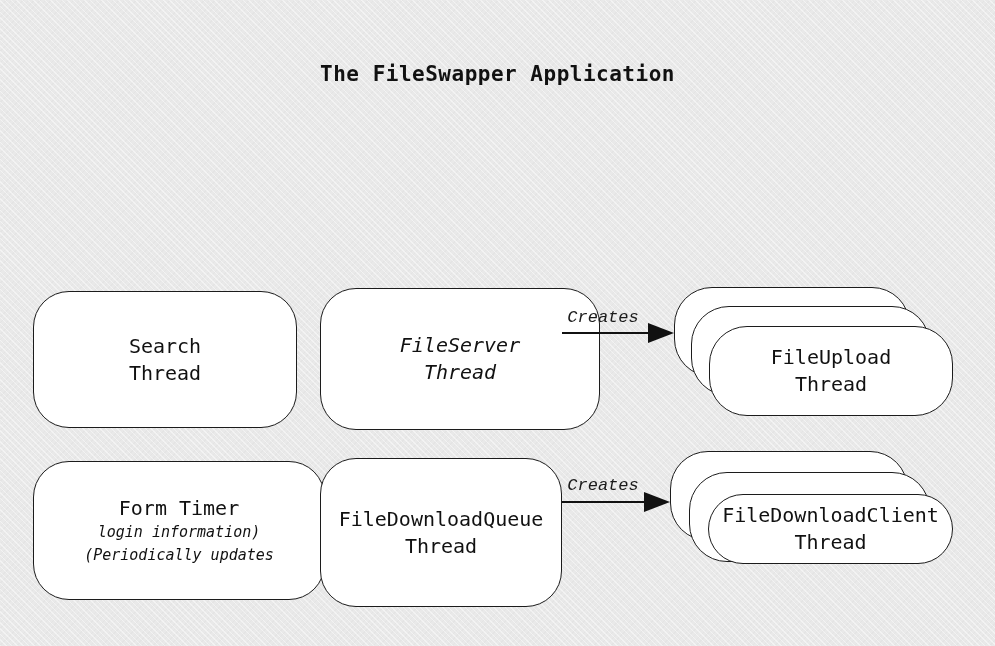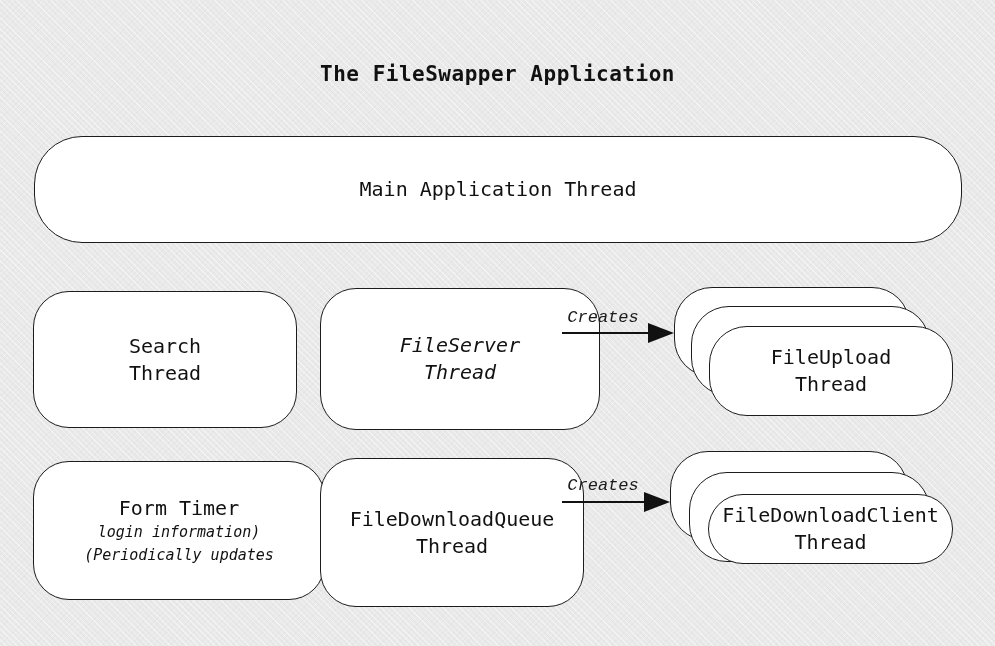--- a/index.html
+++ b/index.html
@@ -39,21 +39,21 @@
     line-height: 1.35;
   }
   .box-main {
     left: 34px; top: 136px; width: 928px; height: 107px;
     border-radius: 48px;
   }
   .box-small { border-radius: 36px; }
   .box-search            { left: 33px;  top: 291px; width: 264px; height: 137px; }
   .box-fileserver        { left: 320px; top: 288px; width: 280px; height: 142px; font-style: italic; }
   .box-formtimer         { left: 33px;  top: 461px; width: 292px; height: 139px; }
-  .box-filedownloadqueue { left: 320px; top: 458px; width: 264px; height: 149px; }
+  .box-filedownloadqueue { left: 320px; top: 458px; width: 242px; height: 149px; }
   .box-stack { border-radius: 38px; }
   .note {
     font-style: italic;
     font-size: 15px;
     line-height: 1.4;
     margin-top: 2px;
   }
   .arrow-line {
     position: absolute;
     height: 2px;
@@ -76,23 +76,20 @@
     color: #1a1a1a;
   }
 </style>
 </head>
 <body>
 
 <div class="canvas">
 
   <div class="diagram-title">The FileSwapper Application</div>
 
-  <div class="box box-main">
-    <span>Main Application Thread</span>
-  </div>
 
   <div class="box box-small box-search">
     <span>Search</span>
     <span>Thread</span>
   </div>
 
   <div class="box box-small box-fileserver">
     <span>FileServer</span>
     <span>Thread</span>
   </div>

